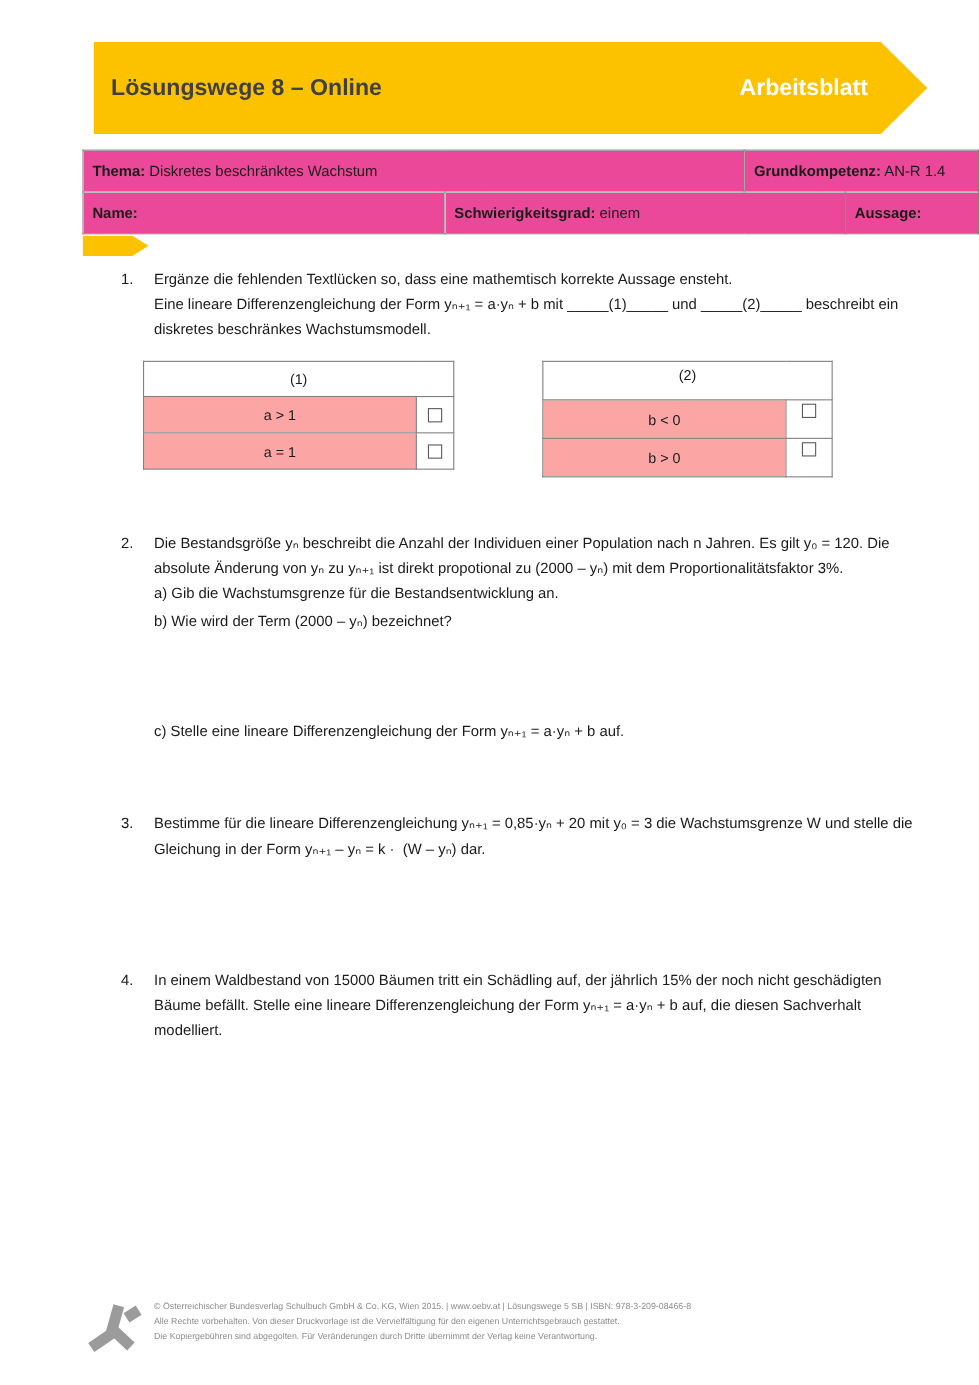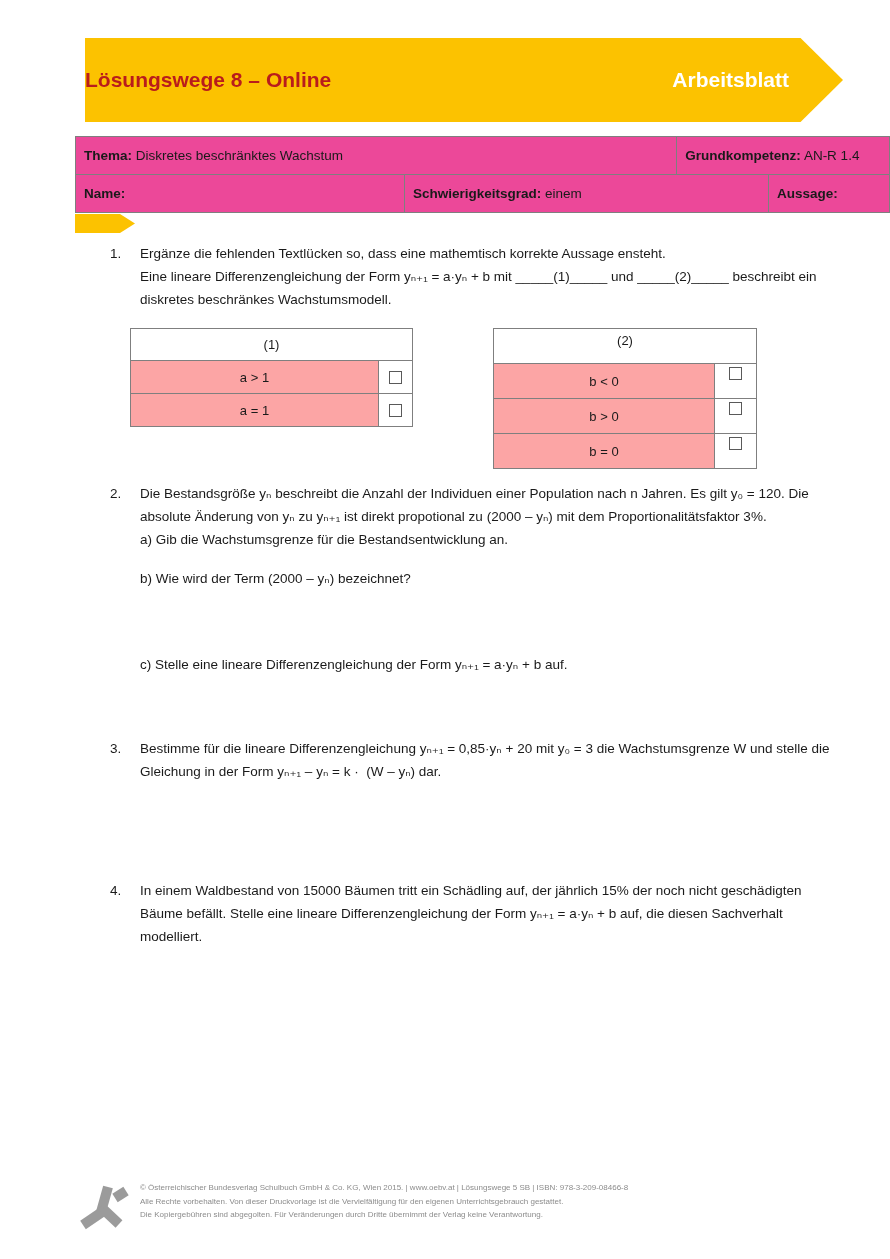--- a/index.html
+++ b/index.html
@@ -9,21 +9,21 @@
     overflow:hidden;
   }
 
   
   .banner {
     position:absolute; left:85px; top:38px; width:758px; height:84px;
     background:#FCC200;
     clip-path:polygon(0 0, 94.4% 0, 100% 50%, 94.4% 100%, 0 100%);
     display:flex; align-items:center;
   }
-  .banner-left  { font-size:21px; font-weight:bold; color:#b91c1c; }
+  .banner-left  { margin-left:16px; font-size:21px; font-weight:bold; color:#404040; }
   .banner-right { margin-left:auto; margin-right:54px; font-size:21px; font-weight:bold; color:#ffffff; }
   .mini-arrow {
     position:absolute; left:75px; top:214px; width:60px; height:19px;
     background:#FCC200;
     clip-path:polygon(0 0, 75% 0, 100% 50%, 75% 100%, 0 100%);
   }
 
   
   table.info {
     position:absolute; left:75px; top:136px; border-collapse:collapse;
@@ -140,38 +140,32 @@
       <td class="check topal" style="width:39px">
             <span class="cb"></span>
           </td>
     </tr>
     <tr>
       <td class="label">b &gt; 0</td>
       <td class="check topal">
             <span class="cb"></span>
           </td>
     </tr>
-    <tr>
-      <td class="label">b = 0</td>
-      <td class="check topal">
-            <span class="cb"></span>
-          </td>
-    </tr>
   </tbody>
     </table>
 
   <div class="exercise" style="top:482px">
     <div class="ex-num">2.</div>
     <div class="ex-lines">
       <div>Die Bestandsgröße yₙ beschreibt die Anzahl der Individuen einer Population nach n Jahren. Es gilt y₀ = 120. Die</div>
       <div>absolute Änderung von yₙ zu yₙ₊₁ ist direkt propotional zu (2000 – yₙ) mit dem Proportionalitätsfaktor 3%.</div>
       <div>a) Gib die Wachstumsgrenze für die Bestandsentwicklung an.</div>
     </div>
   </div>
-  <div class="subpart" style="top:567px">b) Wie wird der Term (2000 – yₙ) bezeichnet?</div>
+  <div class="subpart" style="top:553px">b) Wie wird der Term (2000 – yₙ) bezeichnet?</div>
   <div class="subpart" style="top:653px">c) Stelle eine lineare Differenzengleichung der Form yₙ₊₁ = a·yₙ + b auf.</div>
 
   <div class="exercise" style="top:737px">
     <div class="ex-num">3.</div>
     <div class="ex-lines">
       <div>Bestimme für die lineare Differenzengleichung yₙ₊₁ = 0,85·yₙ + 20 mit y₀ = 3 die Wachstumsgrenze W und stelle die</div>
       <div>Gleichung in der Form yₙ₊₁ – yₙ = k · &nbsp;(W – yₙ) dar.</div>
     </div>
   </div>
 

